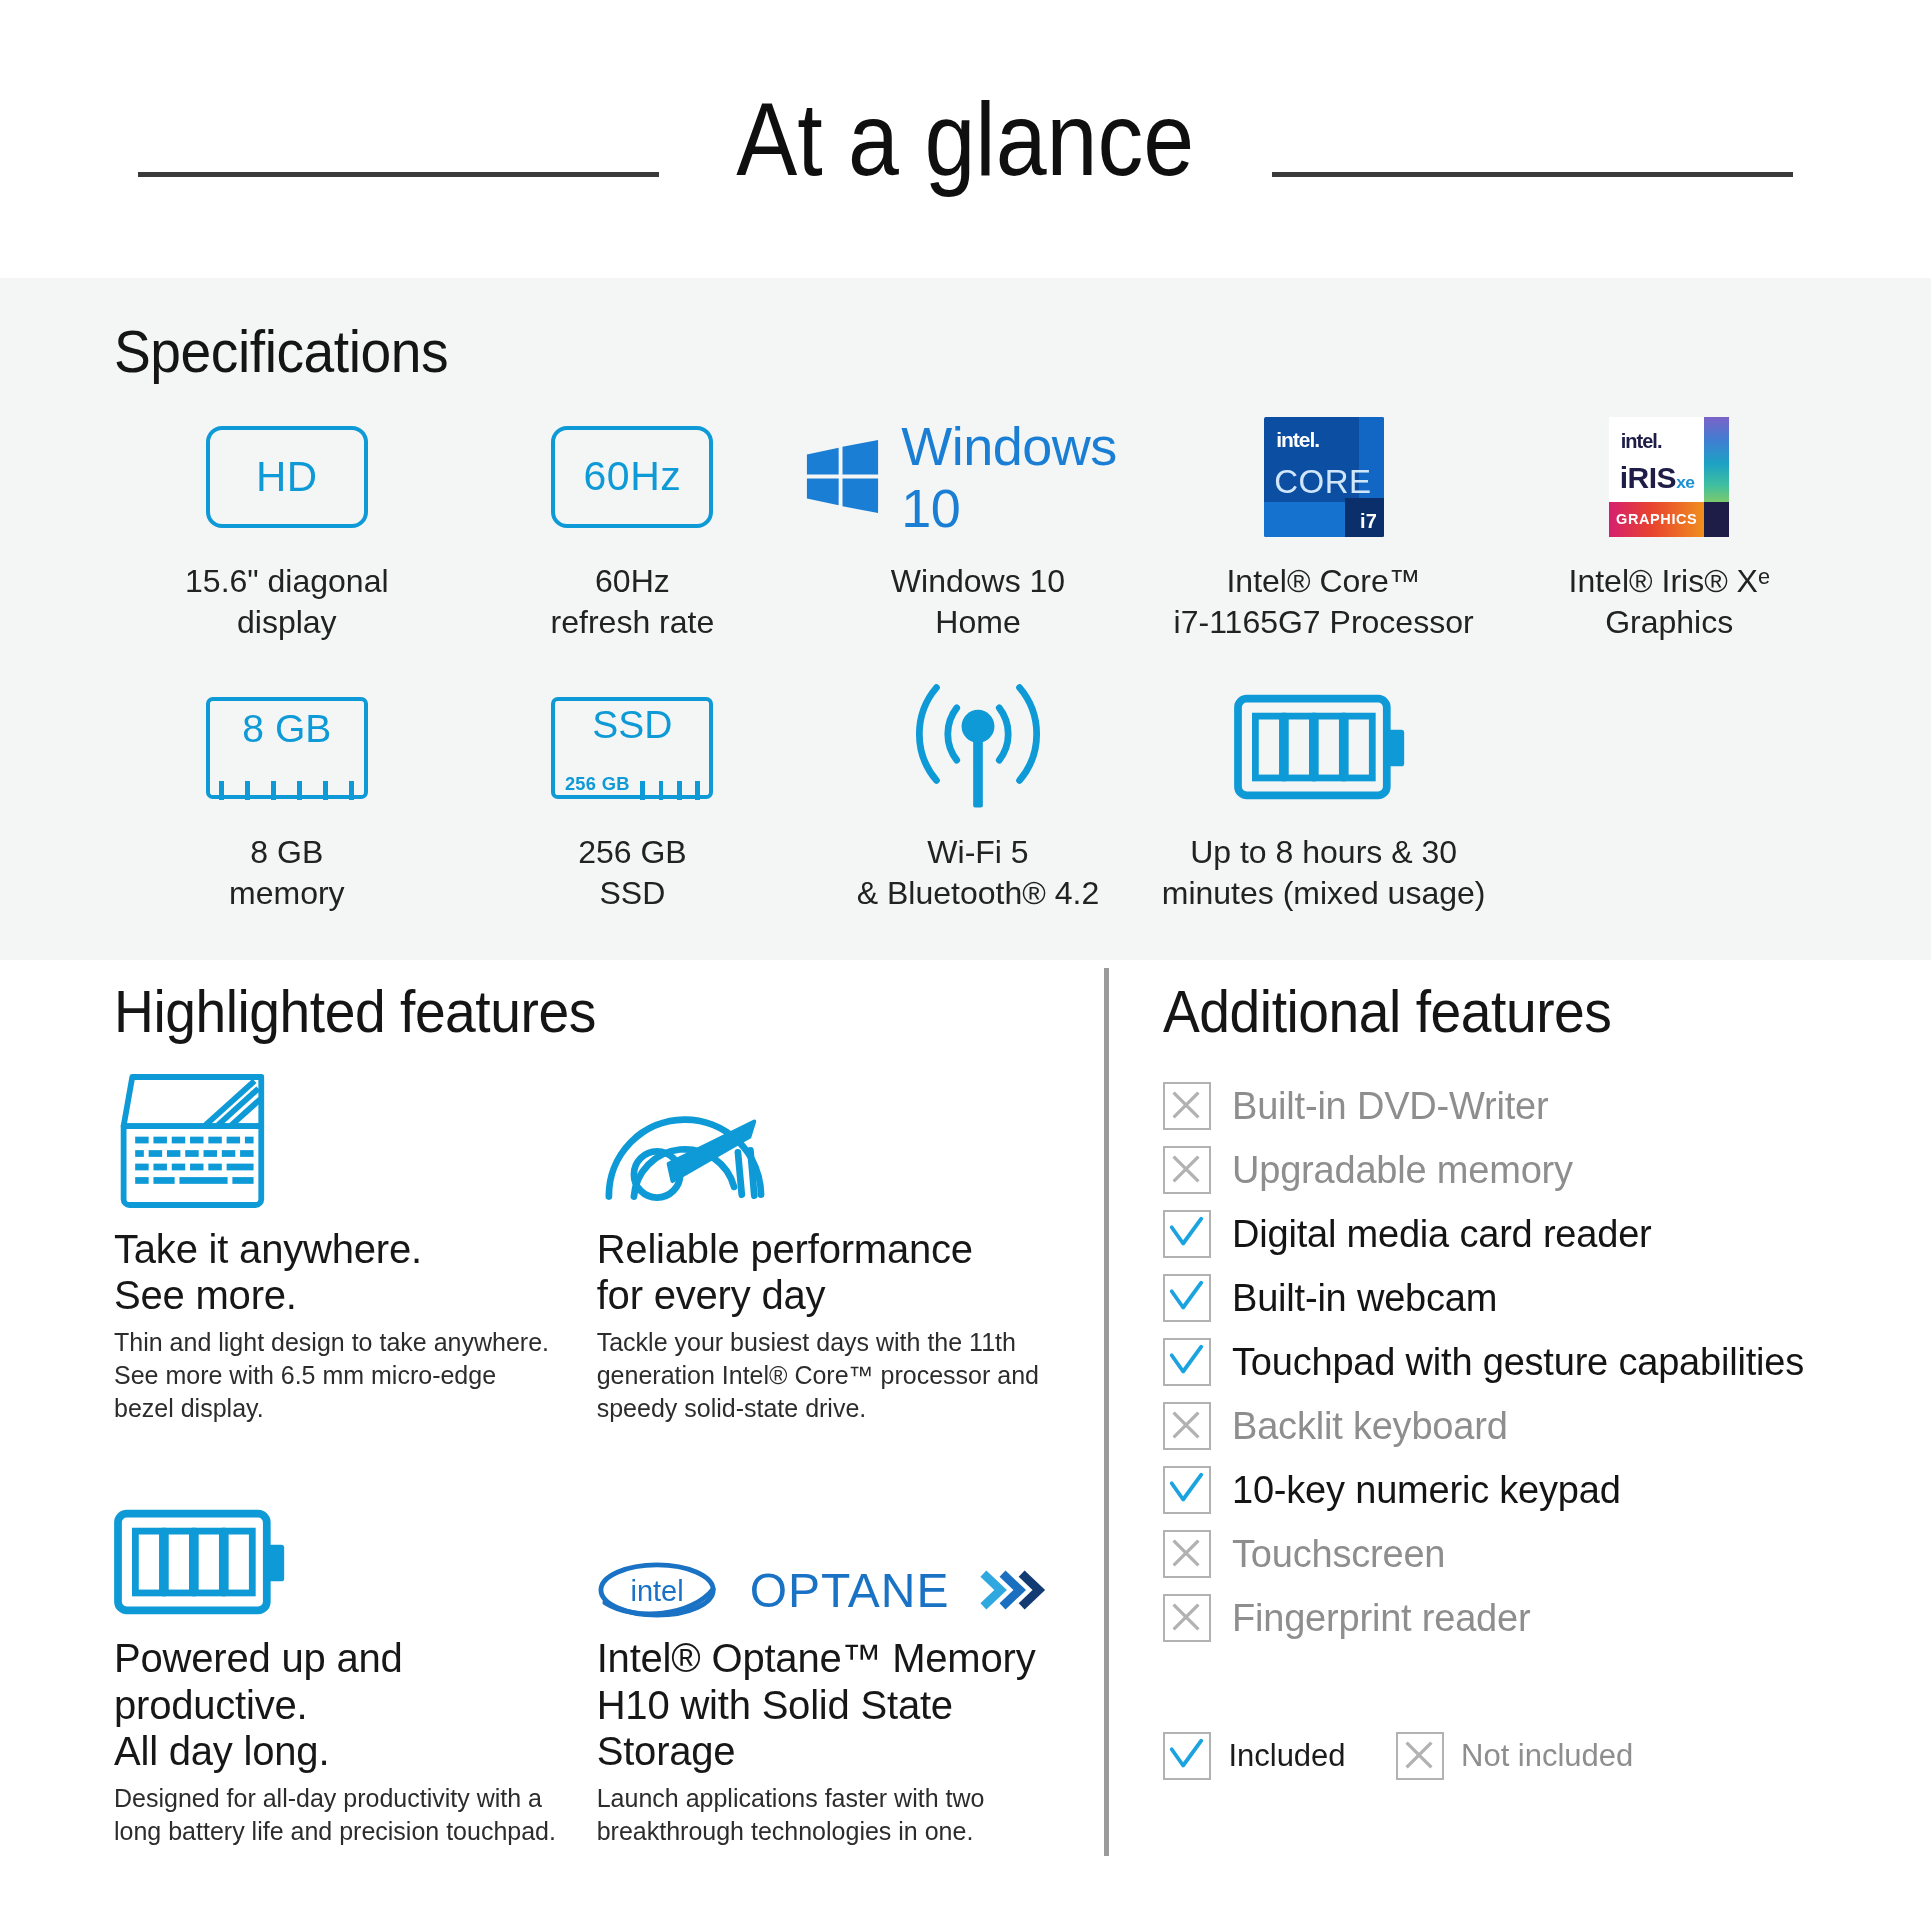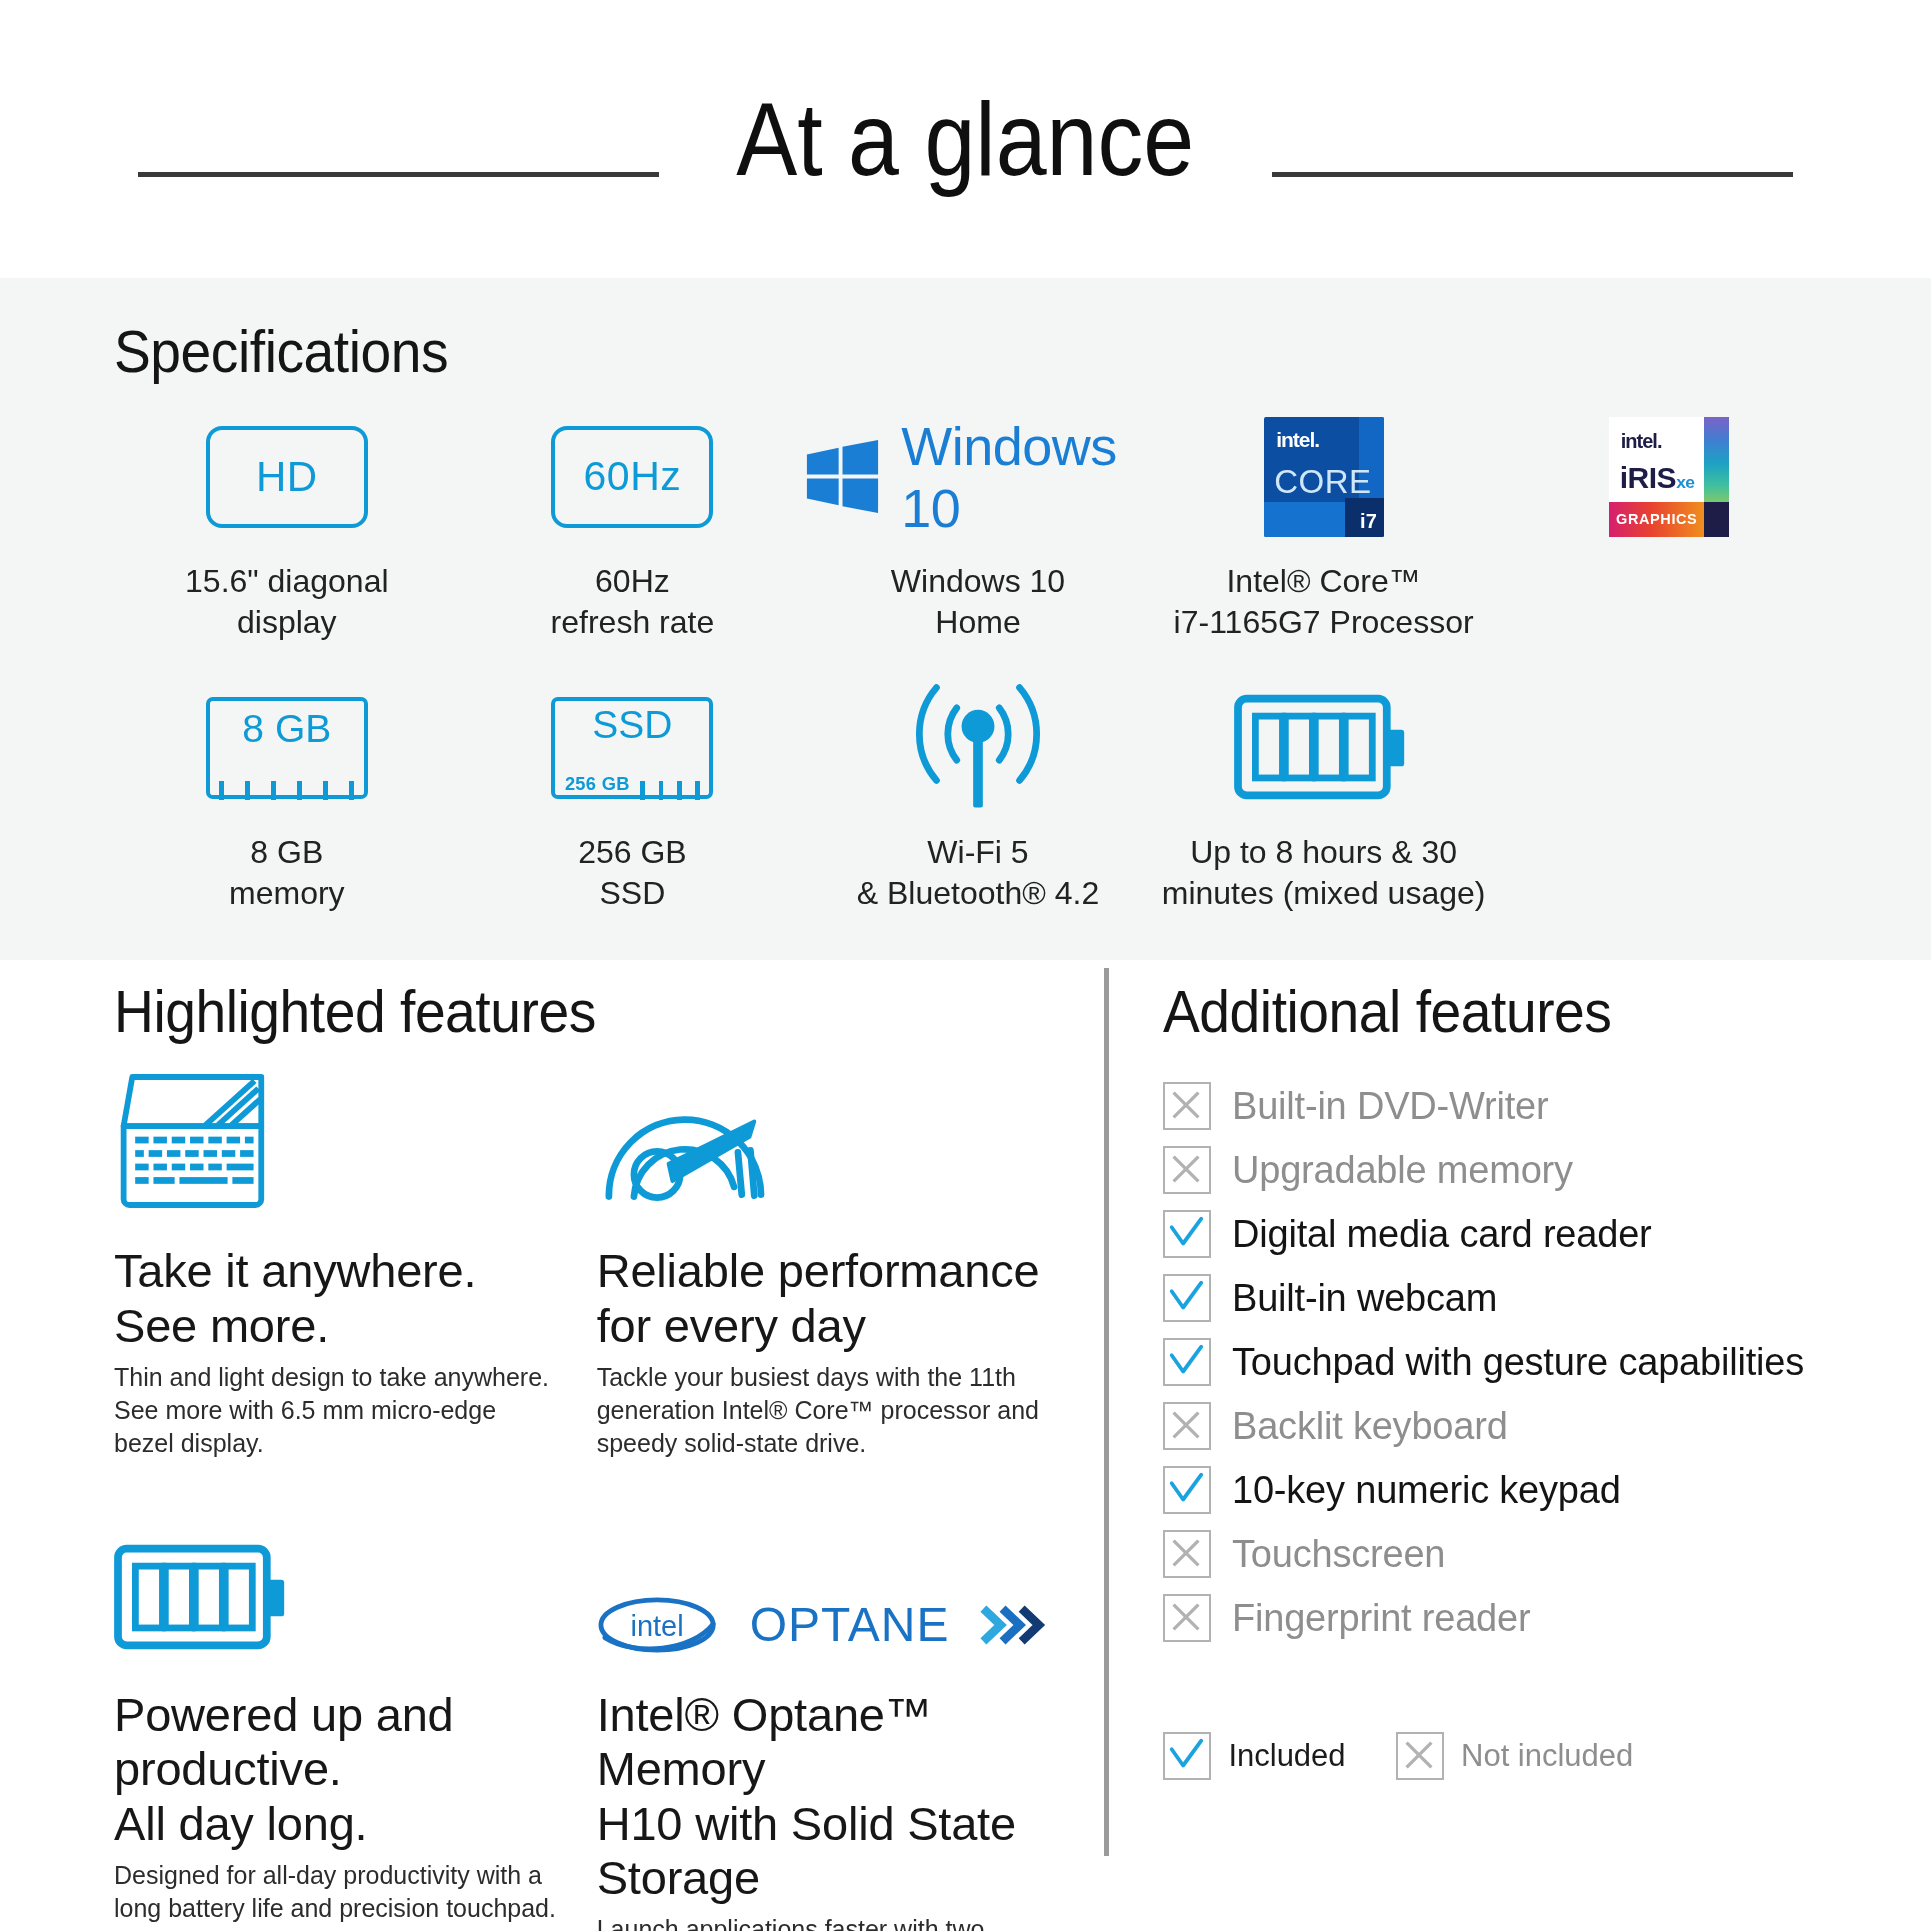--- a/index.html
+++ b/index.html
@@ -125,22 +125,22 @@
   .hl-title  { position: absolute; top: 17.4px; left: 114px; }
   .add-title { position: absolute; top: 17.4px; left: 1163px; }
 
   .feat-grid {
     position: absolute; top: 106px; left: 114px; width: 956px;
     display: grid; grid-template-columns: 473px 473px; column-gap: 9.7px; row-gap: 50px;
   }
   .feat { width: 444px; }
   .feat .ficon { height: 145px; display: flex; align-items: flex-end; }
   .feat h3 {
-    font-size: 47px; font-weight: 300; line-height: 1.16; color: #171717;
-    margin-top: 33px; white-space: pre-line; letter-spacing: -0.2px;
+    font-size: 40px; font-weight: 300; line-height: 1.16; color: #171717;
+    margin-top: 15px; white-space: pre-line; letter-spacing: -0.2px;
   }
   .feat p {
     font-size: 25px; font-weight: 300; line-height: 1.32; color: #2c2c2c;
     margin-top: 7.7px;
   }
 
   
   .addlist { position: absolute; top: 114px; left: 1163px; width: 695px; }
   .addrow { display: flex; align-items: center; height: 64px; }
   .cbox {
@@ -230,20 +230,22 @@
           <div class="iris-badge">
             <div class="strip"></div>
             <div class="intel">intel.</div>
             <div class="iris"><span>iRIS</span><span class="xe">xe</span></div>
             <div class="gbar">
                 <span>GRAPHICS</span>
               </div>
             <div class="navy"></div>
           </div>
         </div>
+        <div class="spec-label">Intel® Iris® Xᵉ
+Graphics</div>
       </div>
 
       <div class="spec-cell">
         <div class="spec-icon">
           <div class="chip">
             <div class="body"></div>
             <div class="txt">8 GB</div>
             <div class="pins">
                 <i></i>
                 <i></i>

